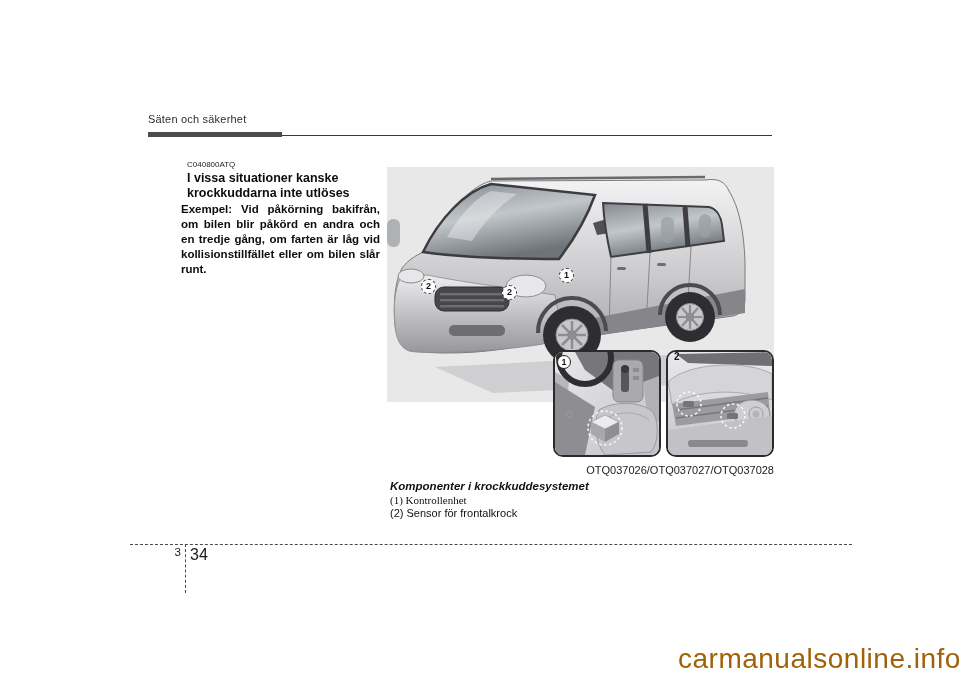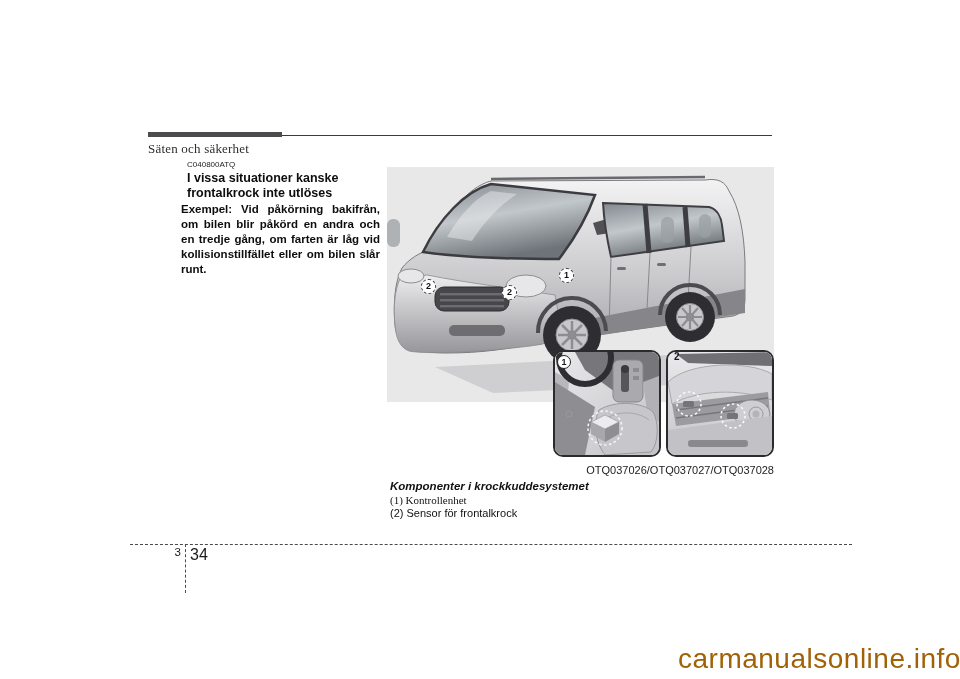--- a/index.html
+++ b/index.html
@@ -2,21 +2,21 @@
 <html><head>
 <meta charset="utf-8">
 <style>
   html,body{margin:0;padding:0;}
   body{
     width:960px;height:679px;background:#ffffff;position:relative;overflow:hidden;
     font-family:"Liberation Sans",sans-serif;color:#1a1a1a;
   }
   .abs{position:absolute;}
   
-  .hdr-title{left:148px;top:113px;font-family:Liberation Serif, serif;font-size:13px;color:#2e2e2e;letter-spacing:.2px;margin-top:28px;}
+  .hdr-title{left:148px;top:113px;font-family:Liberation Sans, sans-serif;font-size:11px;color:#2e2e2e;letter-spacing:.2px;}
   .hdr-rule-thin{left:148px;top:135px;width:624px;height:1px;background:#3a3a3a;}
   .hdr-rule-thick{left:148px;top:132px;width:134px;height:5px;background:#4c4c4e;}
   
   .sec-code{left:187px;top:160px;font-size:8px;color:#222;}
   .sec-heading{left:187px;top:171px;width:200px;font-size:12.5px;font-weight:bold;line-height:15px;color:#0d0d0d;}
   .sec-body{left:181px;top:202px;width:199px;font-size:11.5px;font-weight:bold;line-height:15px;text-align:justify;color:#0d0d0d;}
   
   .fig-bg{left:387px;top:167px;width:387px;height:235px;background:#e8e8e8;}
   .fig-svg{left:387px;top:167px;width:387px;height:235px;}
   .callout{
@@ -48,21 +48,21 @@
   .watermark{left:678px;top:643px;font-size:28px;color:#a16207;letter-spacing:.5px;}
 </style>
 </head>
 <body>
 
 <div class="abs hdr-title">Säten och säkerhet</div>
 <div class="abs hdr-rule-thin"></div>
 <div class="abs hdr-rule-thick"></div>
 
 <div class="abs sec-code">C040800ATQ</div>
-<div class="abs sec-heading">I vissa situationer kanske frontalkrock inte utlöses</div>
+<div class="abs sec-heading">I vissa situationer kanske krockkuddarna inte utlöses</div>
 <div class="abs sec-body">Exempel: Vid påkörning bakifrån, om bilen blir påkörd en andra och en tredje gång, om farten är låg vid kollisionstillfället eller om bilen slår runt.</div>
 
 <div class="abs fig-bg"></div>
 
 <svg class="abs fig-svg" viewBox="0 0 387 235" xmlns="http://www.w3.org/2000/svg">
   <defs>
     <linearGradient id="bodyG" x1="0" y1="0" x2="0" y2="1">
       <stop offset="0" stop-color="#f3f3f4"></stop>
         <stop offset="0.55" stop-color="#cbcbce"></stop>
         <stop offset="1" stop-color="#a3a3a7"></stop>

